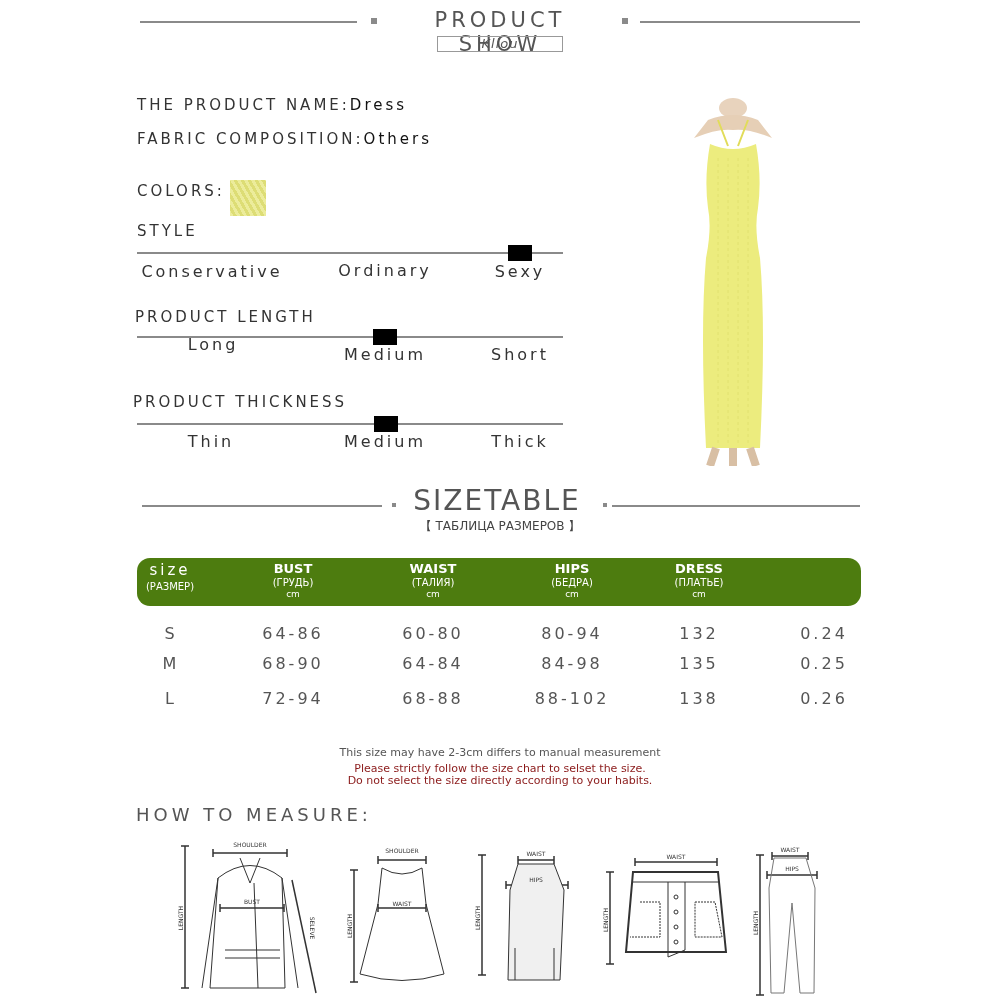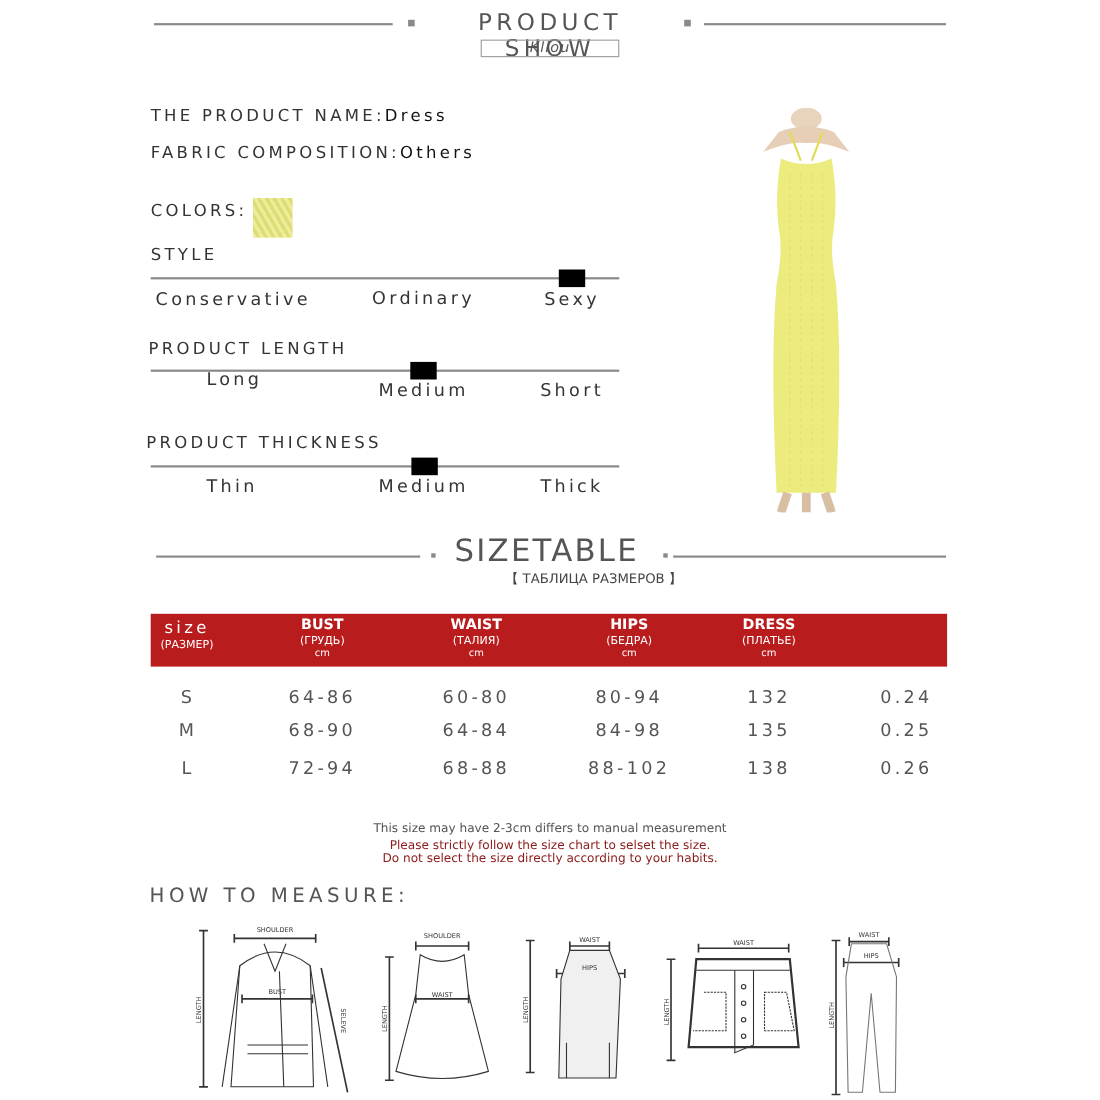--- a/index.html
+++ b/index.html
@@ -10,22 +10,22 @@
   .title-ps{left:390px;top:8px;width:220px;text-align:center;font-size:21px;letter-spacing:4px;color:#555;}
   .brand{left:437px;top:36px;width:124px;height:14px;border:1px solid #999;text-align:center;font-size:13px;line-height:14px;font-style:italic;color:#555;letter-spacing:1px;}
   .spec{left:137px;font-size:15px;letter-spacing:3px;color:#333;white-space:nowrap;}
   .spec b{font-weight:normal;color:#111;}
   .swatch{left:230px;top:180px;width:36px;height:36px;background:#e6e67a;background-image:repeating-linear-gradient(60deg,rgba(255,255,255,0.25) 0 3px,rgba(0,0,0,0.04) 3px 6px);}
   .scale-line{position:absolute;left:137px;width:426px;height:2px;background:#8a8a8a;}
   .marker{position:absolute;width:24px;height:16px;background:#000;}
   .scale-lbl{position:absolute;font-size:16px;letter-spacing:3px;color:#333;text-align:center;width:160px;}
   .dress{left:688px;top:98px;width:90px;height:368px;}
   .sizetable-title{left:377px;top:484px;width:240px;text-align:center;font-size:28px;letter-spacing:2px;color:#555;}
-  .sizetable-sub{left:380px;top:518px;width:240px;text-align:right;font-size:12px;color:#444;}
-  .thead{left:137px;top:558px;width:724px;height:48px;background:#b91c1c;color:#fff;}
+  .sizetable-sub{left:380px;top:518px;width:240px;text-align:center;font-size:12px;color:#444;}
+  .thead{left:137px;top:558px;width:724px;height:48px;background:#4d7c0f;color:#fff;border-radius:13px;}
   .th{position:absolute;top:3px;text-align:center;width:120px;}
   .th .m{font-size:13px;font-weight:bold;line-height:15px;}
   .th .r{font-size:10px;line-height:13px;}
   .th .u{font-size:9px;line-height:11px;}
   .td{position:absolute;width:120px;text-align:center;font-size:16px;letter-spacing:3px;color:#555;}
   .note{left:300px;width:400px;text-align:center;font-size:11px;}
   .htm{left:136px;top:804px;font-size:18px;letter-spacing:4px;color:#555;}
   .fig{position:absolute;}
 </style>
 </head>

